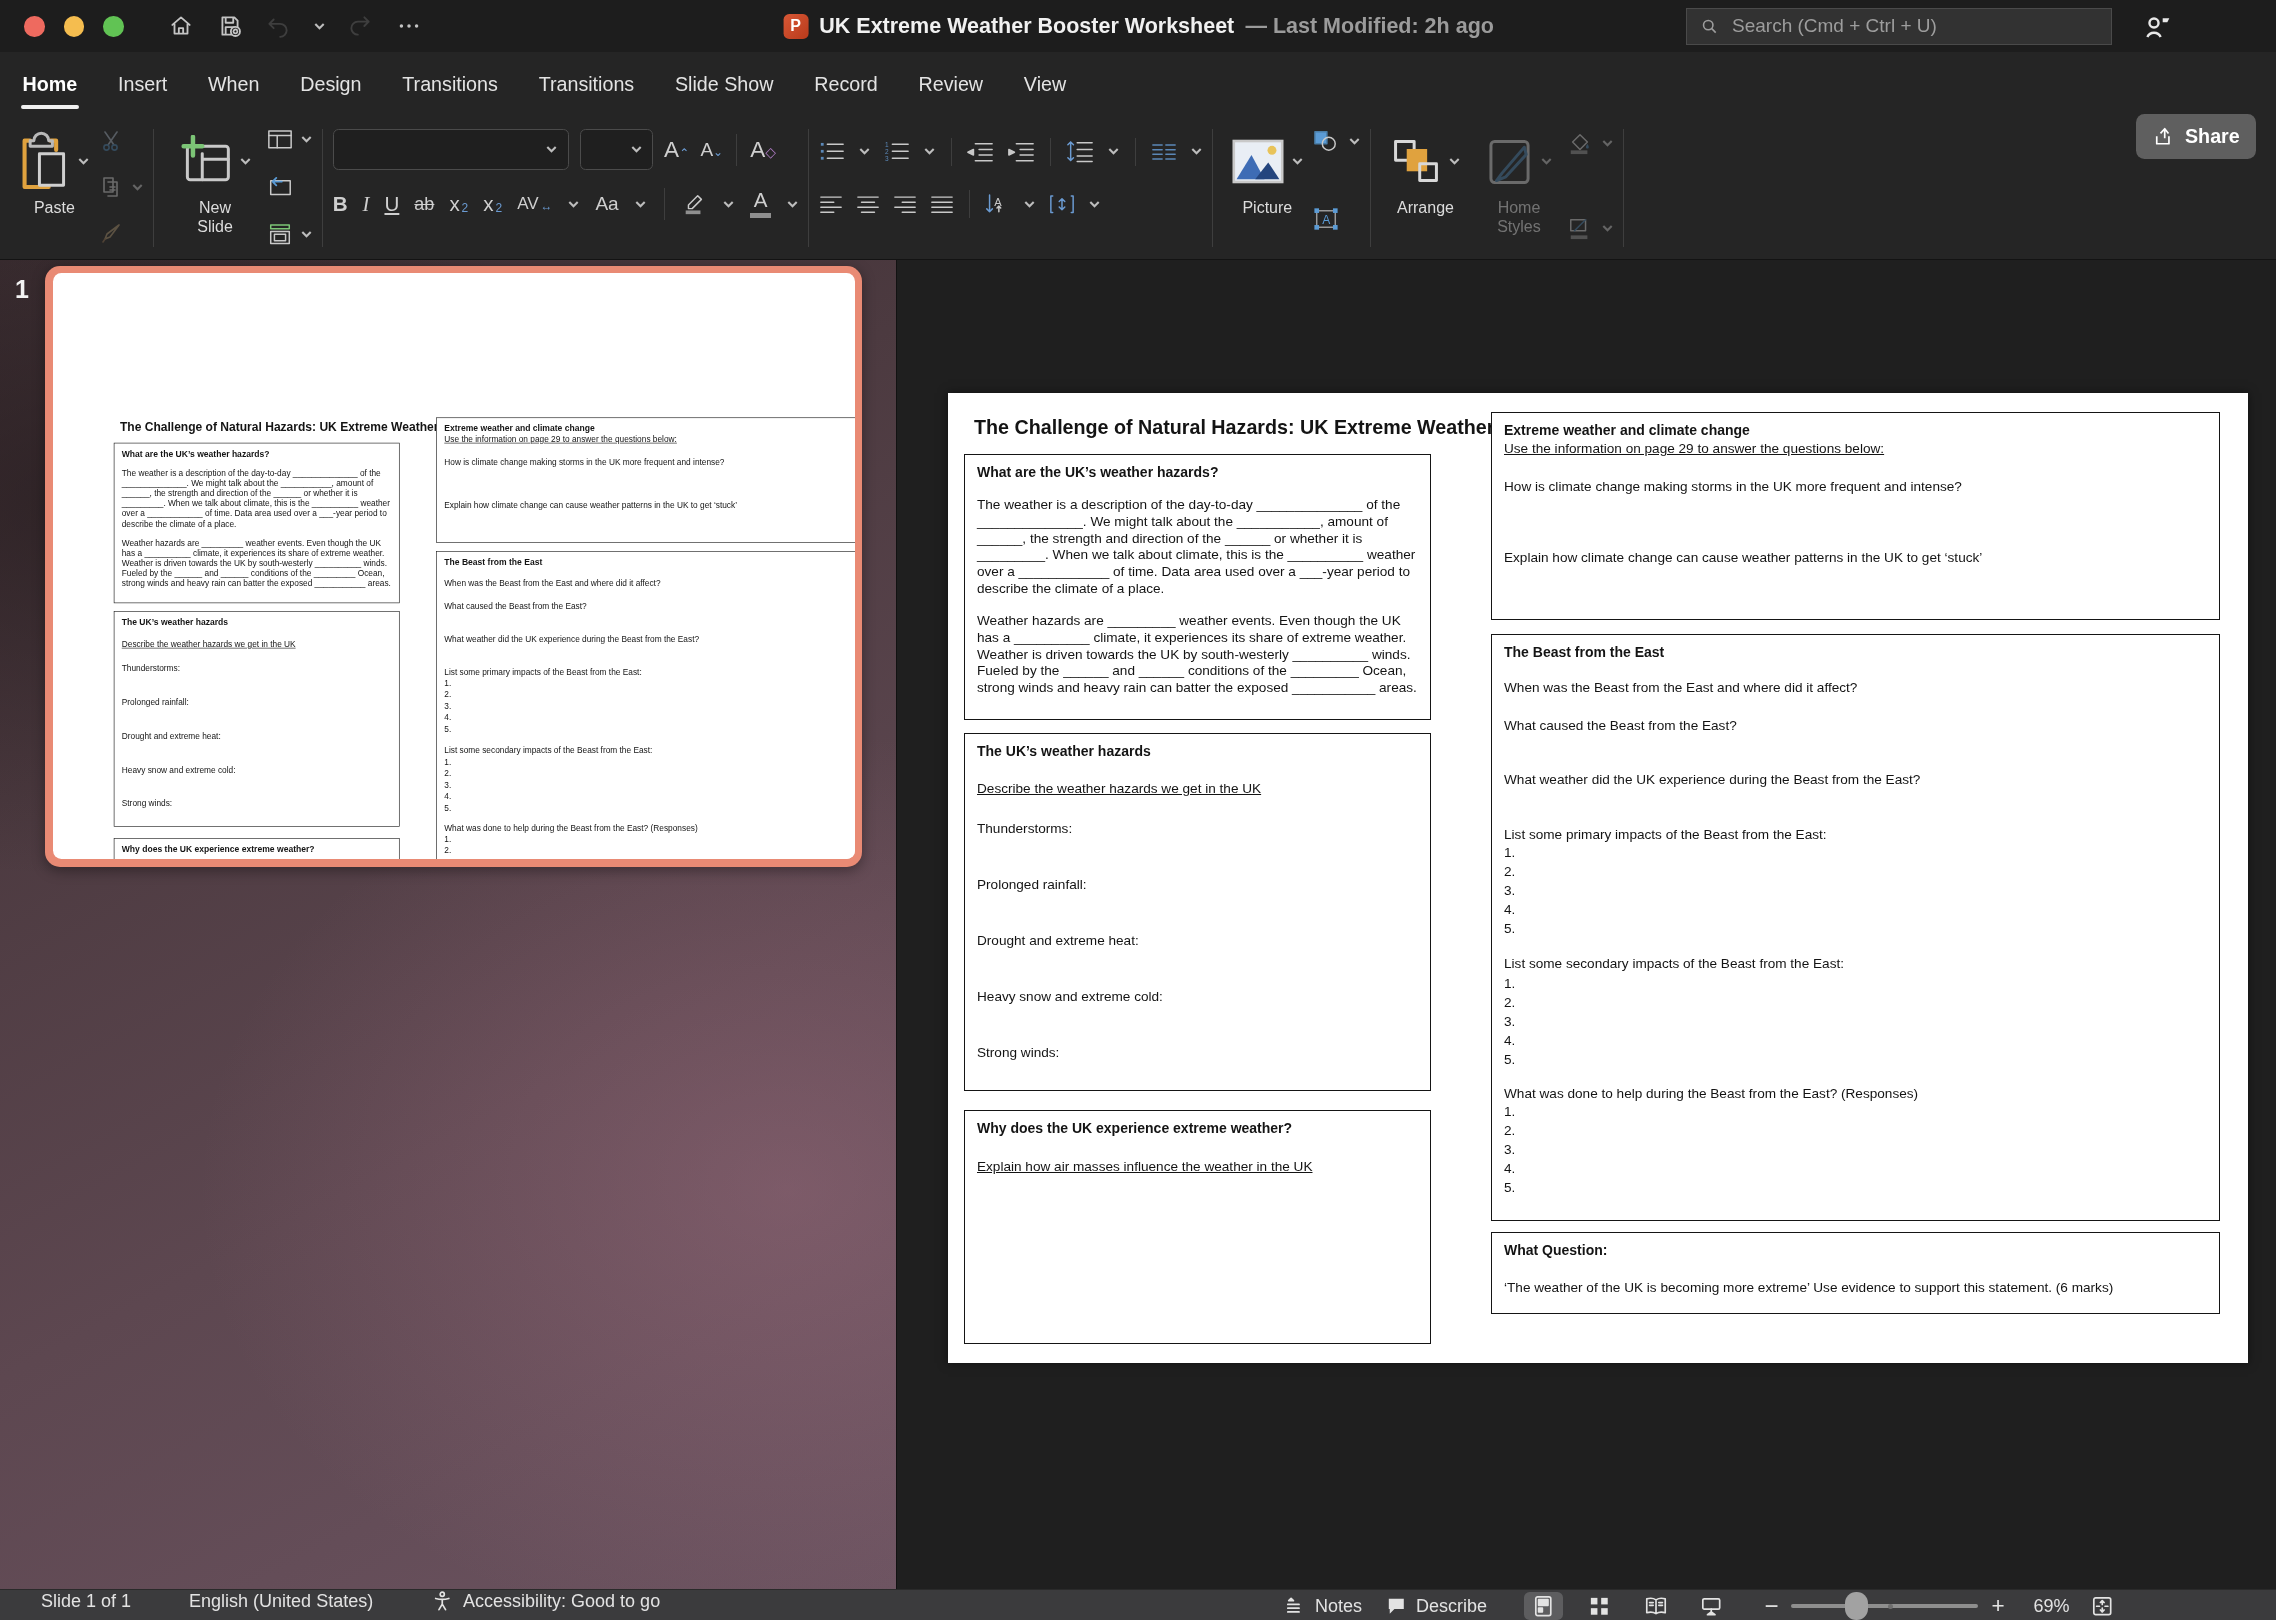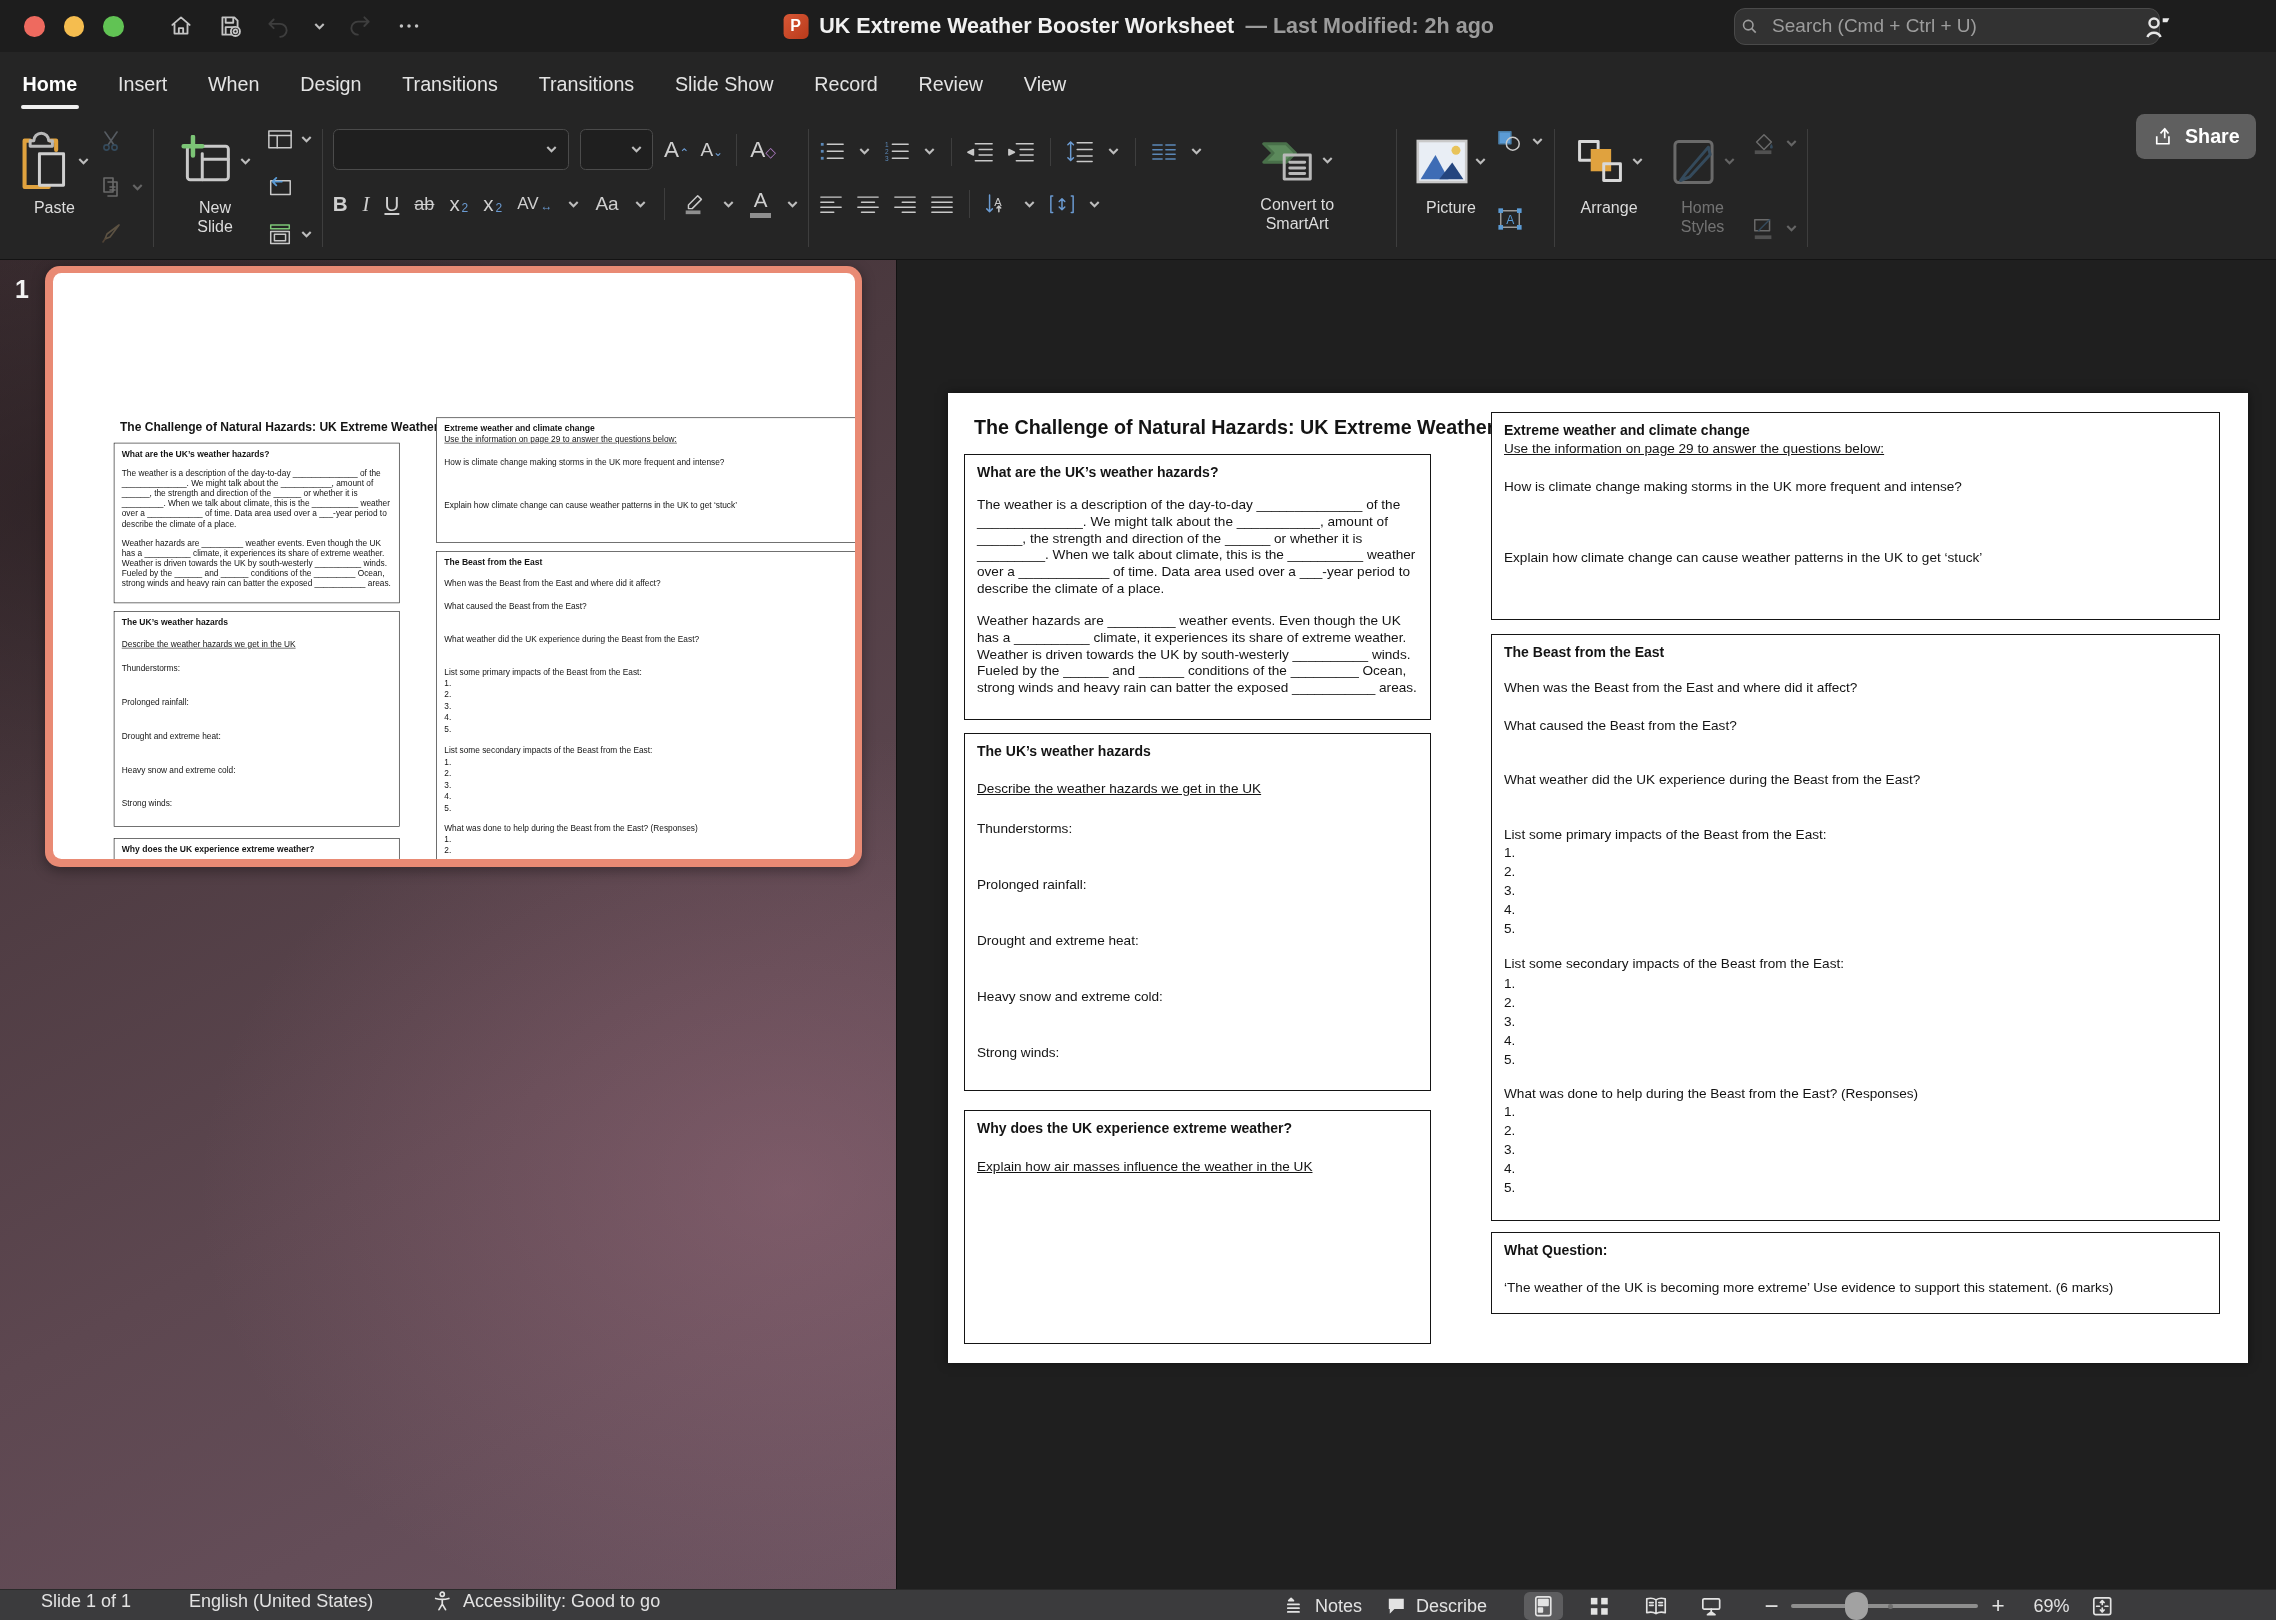--- a/index.html
+++ b/index.html
@@ -13,21 +13,21 @@
   .tbi{width:28px;height:28px;display:flex;align-items:center;justify-content:center;}
   .tbi svg{width:26px;height:26px;stroke:#c4c4c4;fill:none;stroke-width:1.7;stroke-linecap:round;stroke-linejoin:round;}
   .tbi.dim svg{stroke:#6c6c6c;}
   .doc-title{position:absolute;left:50%;top:0;height:52px;transform:translateX(-50%);
              display:flex;align-items:center;gap:11.2px;white-space:nowrap;}
   .ppt-badge{width:25px;height:25px;border-radius:5.6px;background:linear-gradient(135deg,#d85836,#b93a1b);
              color:#fff;font-weight:bold;font-size:16px;display:flex;align-items:center;justify-content:center;}
   .doc-title .t1{font-size:21.5px;font-weight:bold;color:#f1f1f1;}
   .doc-title .t2{font-size:21.5px;font-weight:bold;color:#9b9b9b;}
   .searchbox{position:absolute;left:1686px;top:7.5px;width:426px;height:37px;background:#323232;
-             border:0.9px solid #4a4a4a;border-radius:11px;display:flex;align-items:center;gap:11.2px;padding:0 5px;box-sizing:border-box;margin-left:48px;}
+             border:0.9px solid #4a4a4a;border-radius:0;display:flex;align-items:center;gap:11.2px;padding:0 13px;box-sizing:border-box;}
   .searchbox svg{width:20.6px;height:20.6px;stroke:#9d9d9d;fill:none;stroke-width:2;}
   .searchbox input{background:transparent;border:none;outline:none;color:#bdbdbd;font-size:19px;width:100%;
                    font-family:"Liberation Sans",sans-serif;}
   .searchbox input::placeholder{color:#9d9d9d;}
   .people{position:absolute;left:2140px;top:9.4px;width:36px;height:36px;display:flex;align-items:center;justify-content:center;}
   .people svg{width:32px;height:32px;stroke:#e8e8e8;fill:none;stroke-width:1.8;}
   
   .ribbon{position:absolute;left:0;top:52px;width:2277px;height:208px;background:#252525;border-bottom:1.9px solid #131313;box-sizing:border-box;}
   .tabsrow{position:absolute;left:0;top:0;width:100%;height:64px;display:flex;align-items:center;gap:37px;padding-left:20.6px;}
   .tab{font-size:19.7px;color:#e3e3e3;position:relative;padding:3.7px 1.9px;cursor:default;}
@@ -395,33 +395,20 @@
                 <path d="M2 2l4 4 4-4"></path>
               </svg>
             <svg class="ric" width="26" height="22.5" viewBox="0 0 28 24">
                 <path d="M4 3h-2v18h2M24 3h2v18h-2M14 6v12M11 9l3-3 3 3M11 15l3 3 3-3" style="stroke:#6b9bd2"></path>
               </svg>
             <svg class="chev" viewBox="0 0 12 8">
                 <path d="M2 2l4 4 4-4"></path>
               </svg>
           </div>
         </div>
-        <div class="smartart">
-          <div class="ic" style="height:66px;display:flex;align-items:center;gap:7.5px">
-            <svg class="ric" width="54" height="49" viewBox="0 0 29 26">
-              <path d="M2 4h12l5 5-5 5H2l5-5z" style="fill:#5c8a5c;stroke:#49704a"></path>
-              <rect x="13" y="10" width="14" height="13" style="stroke:#b9b9b9"></rect>
-              <path d="M16 14h8M16 17h8M16 20h8" style="stroke:#b9b9b9"></path>
-            </svg>
-            <svg class="chev" viewBox="0 0 12 8">
-                <path d="M2 2l4 4 4-4"></path>
-              </svg>
-          </div>
-          <div class="biglabel" style="width:112px">Convert to SmartArt</div>
-        </div>
       </div>
       <div class="vdiv"></div>
 
       <div class="grp">
         <div class="bigbtn">
           <div class="ic">
             <svg width="54" height="47" viewBox="0 0 29 25">
               <rect x="1.5" y="1.5" width="26" height="22" style="fill:#e9eef5;stroke:#c9c9c9;stroke-width:1.4"></rect>
               <path d="M3 22 11 9l7 13z" style="fill:#3e6cb5"></path>
               <path d="M13 22l7-9 6 9z" style="fill:#24457e"></path>

